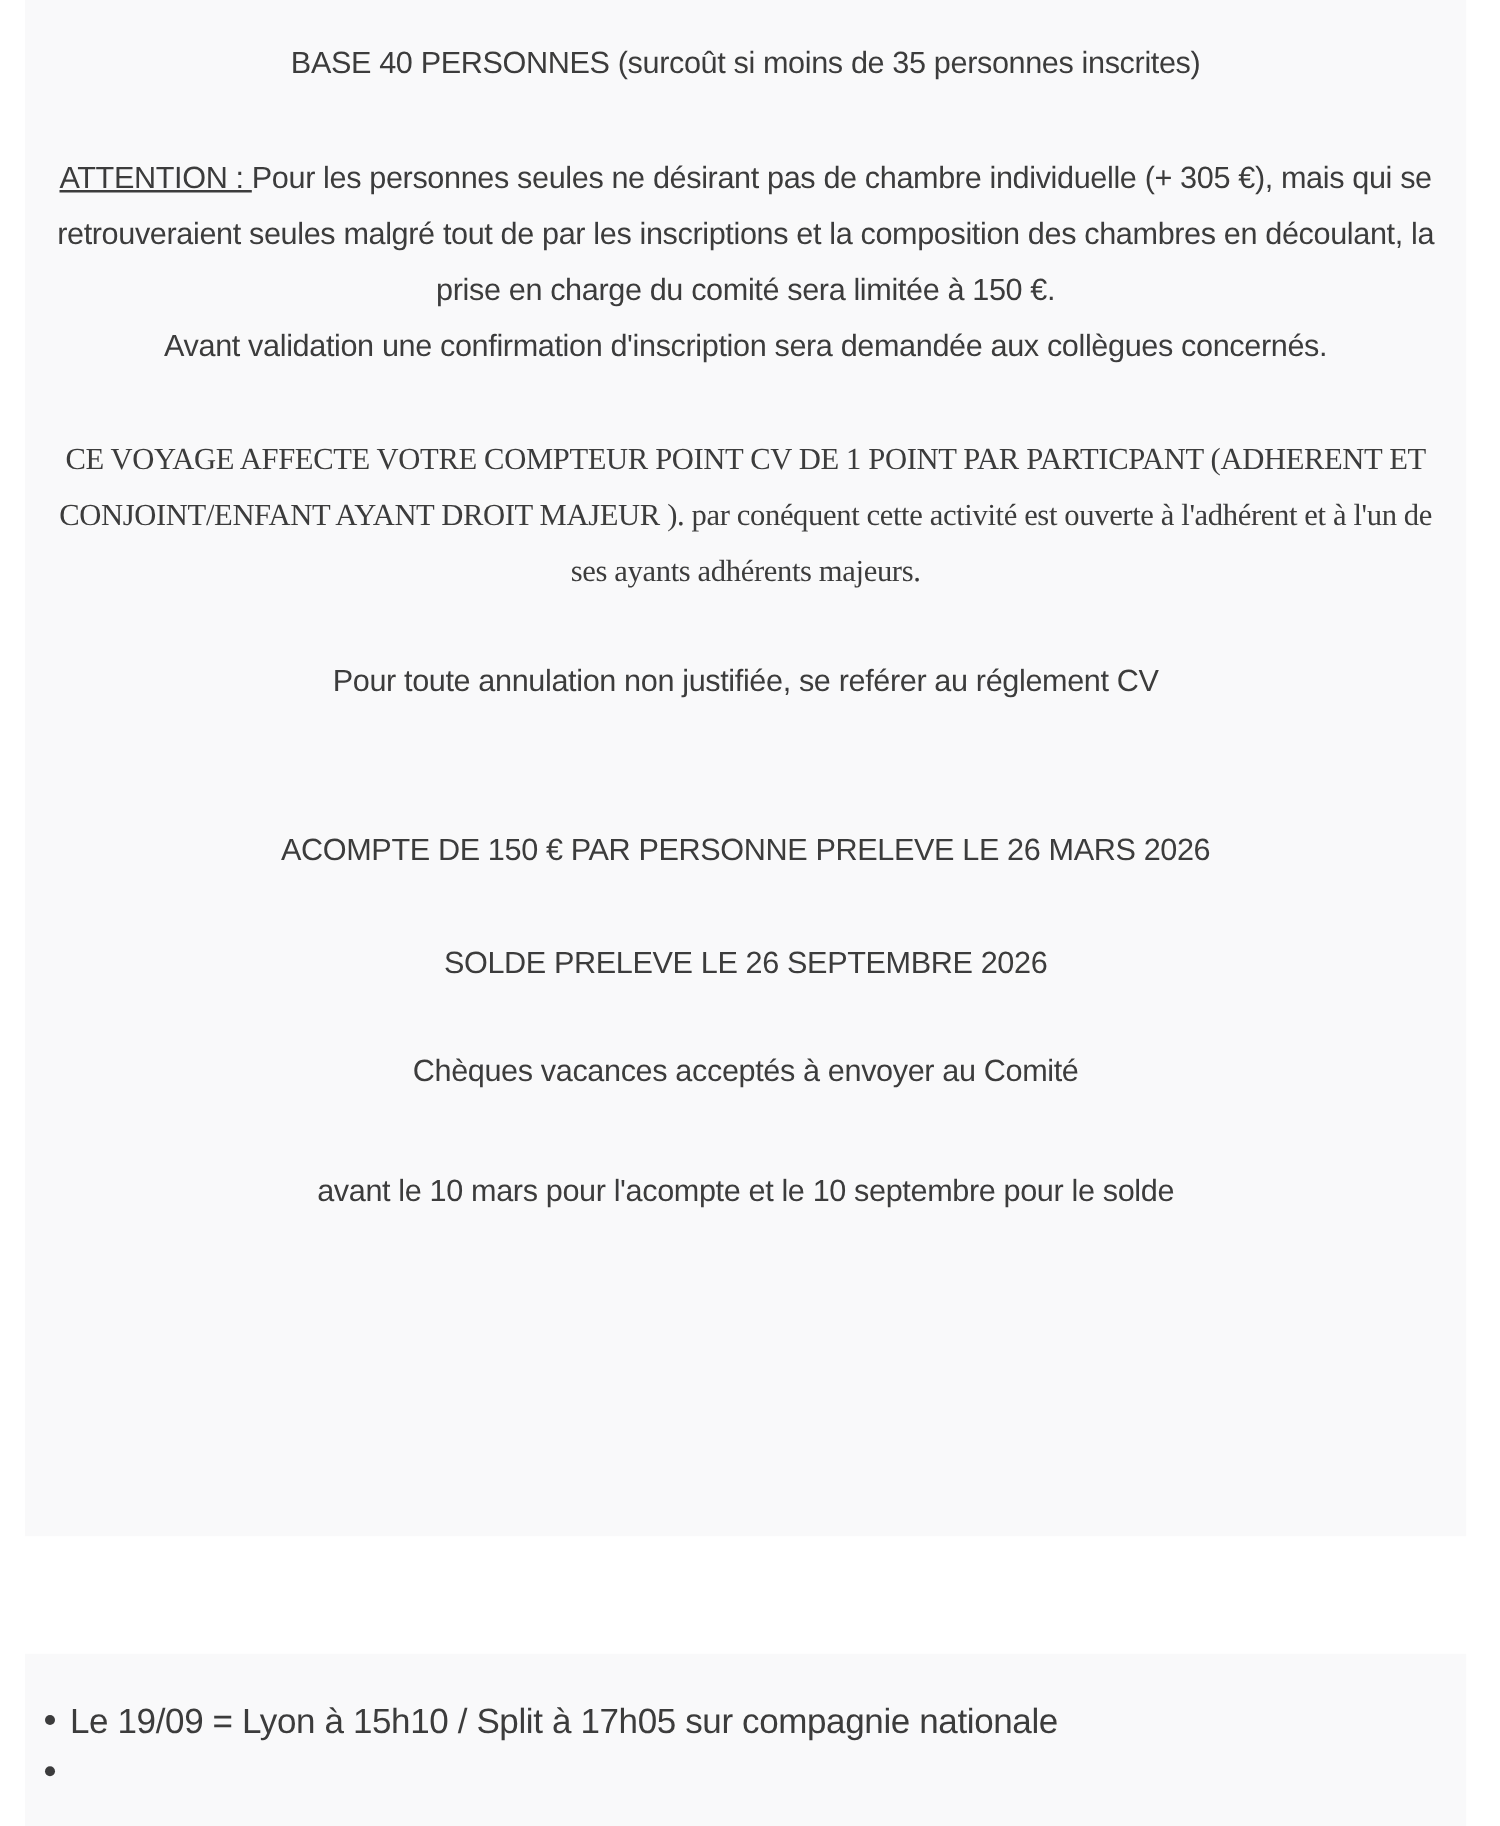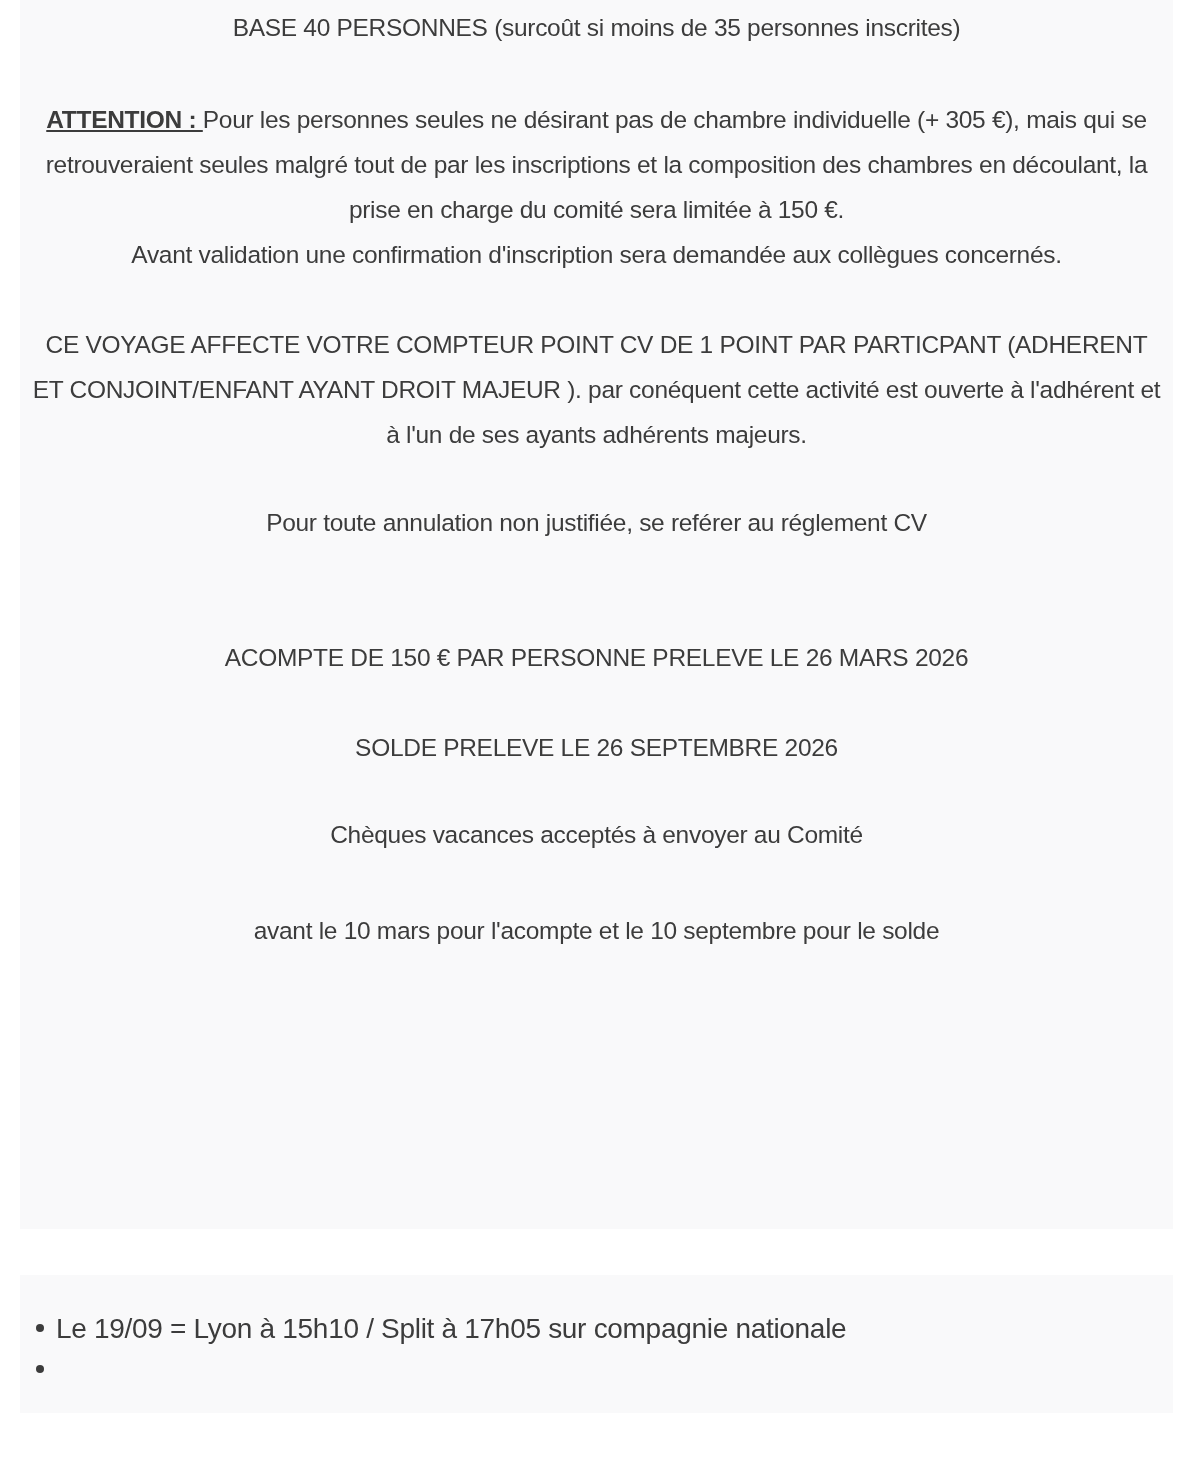--- a/index.html
+++ b/index.html
@@ -18,42 +18,42 @@
   .card {
     position: absolute;
     left: 20px;
     width: 1153px;
     background: #f9f9fa;
     box-sizing: border-box;
   }
   #info-card {
     top: 0;
     height: 1229px;
-    padding: 5px 10px 0 10px;
+    padding: 28px 10px 0 10px;
     overflow: hidden;
   }
   #flights-card {
-    top: 1275px;
+    top: 1323px;
     height: 138px;
     padding: 33px 14px 0 14px;
     overflow: hidden;
   }
   .p {
     margin: 0;
     font-size: 24.5px;
     line-height: 45px;
     text-align: center;
     letter-spacing: -0.3px;
   }
   .attention-label {
-    font-weight: bold;
+    font-weight: normal;
     text-decoration: underline;
   }
   .gap-1 { margin-top: 47px; }
-  .gap-cv { margin-top: 45px; }
+  .gap-cv { margin-top: 45px; font-family: Liberation Serif, serif; }
   .gap-cancel { margin-top: 43px; }
   .gap-deposit { margin-top: 90px; }
   .gap-balance { margin-top: 45px; }
   .gap-cheques { margin-top: 42px; }
   .gap-deadline { margin-top: 51px; }
   .gap-validation { margin-top: 42px; }
   .flight-line {
     margin: 0;
     font-size: 28px;
     line-height: 41px;

